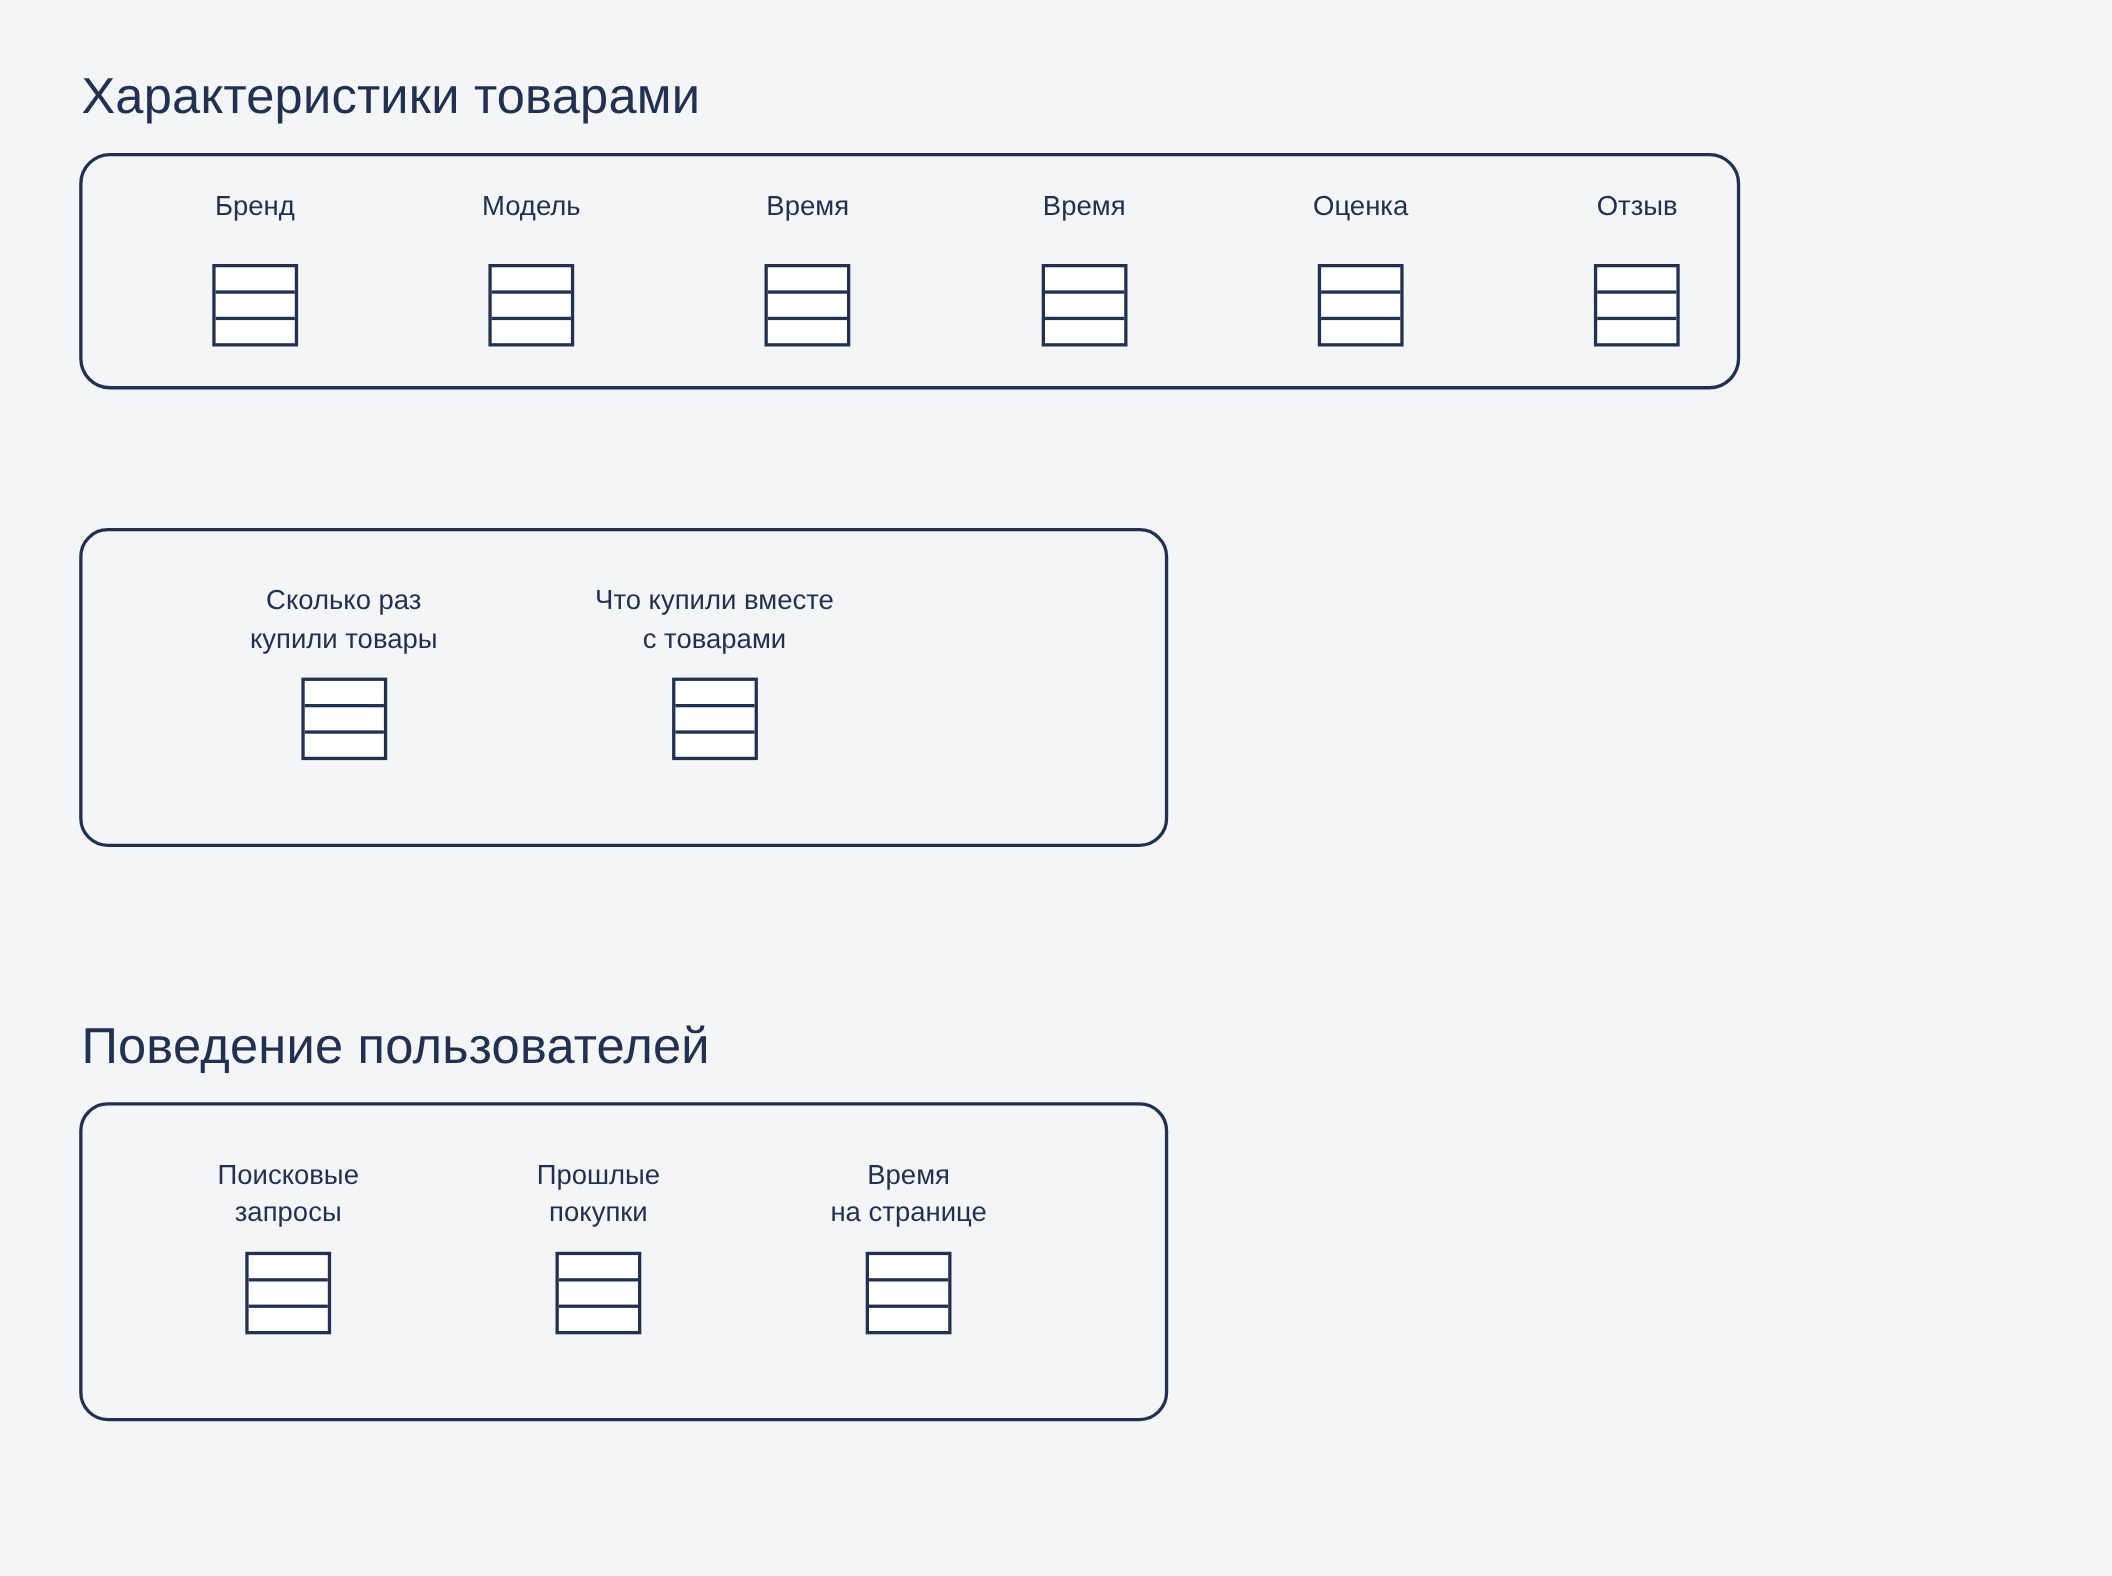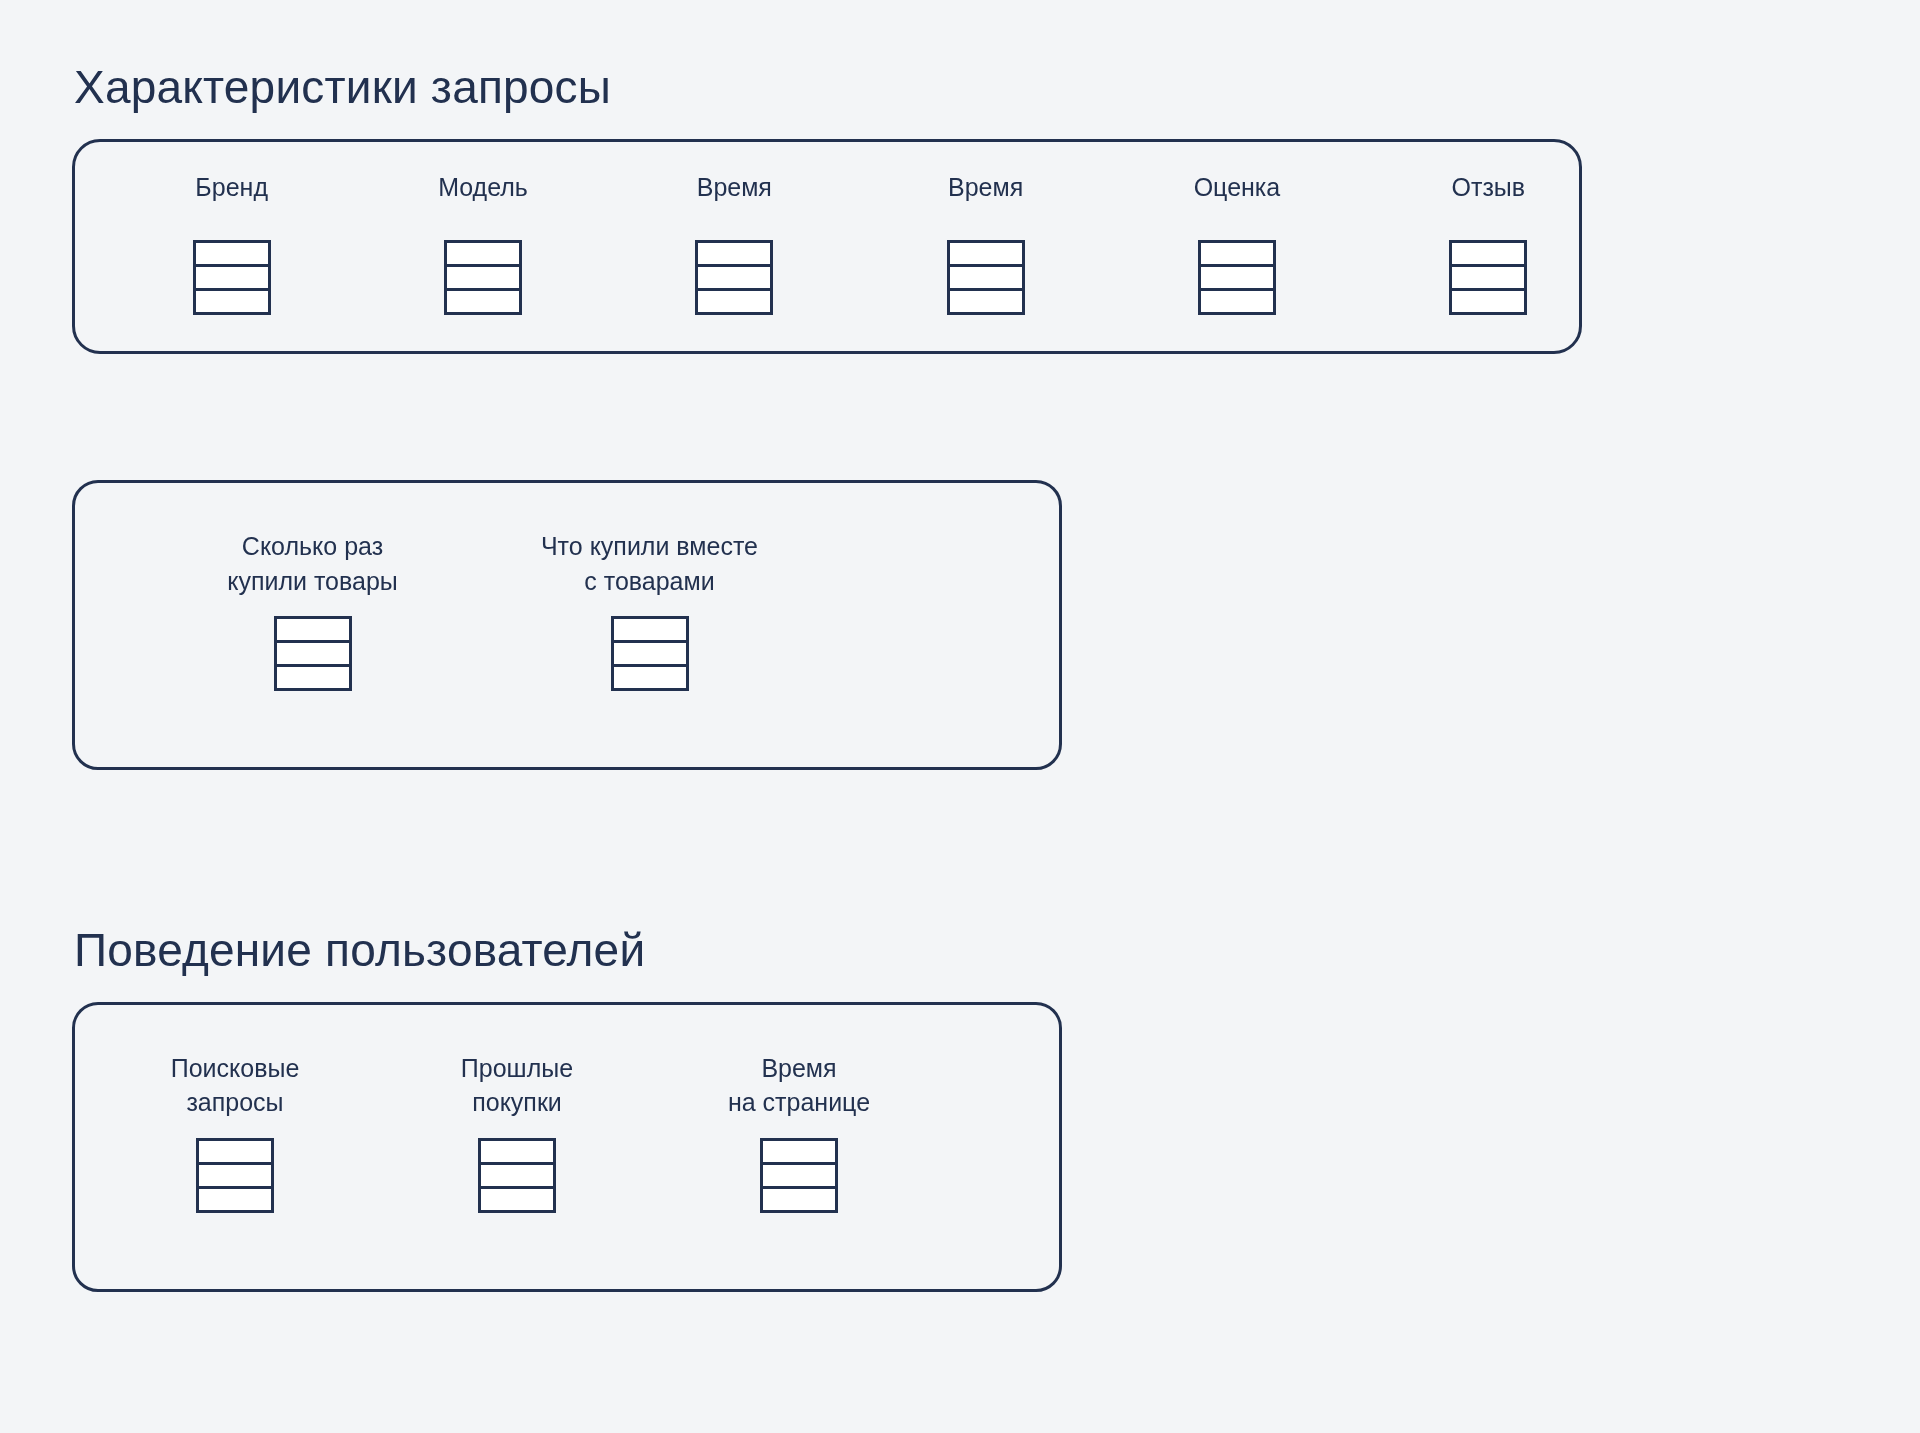--- a/index.html
+++ b/index.html
@@ -119,33 +119,33 @@
   #section-sales .feature:last-child { margin-right: 0; }
 
   
   #section-behaviour { top: 925px; }
   #section-behaviour .card {
     width: 990px;
     height: 290px;
     padding: 46px 0 0 0;
   }
   #section-behaviour .card-inner {
-    padding-left: 44px;
+    padding-left: 71px;
     box-sizing: border-box;
   }
   #section-behaviour .feature { width: 232px; margin-right: 50px; }
   #section-behaviour .feature:last-child { margin-right: 0; }
 </style>
 </head>
 <body>
 
 <div class="page">
 
   <div class="section" id="section-attributes">
-    <h2 class="section-title">Характеристики запросы</h2>
+    <h2 class="section-title">Характеристики товарами</h2>
 
     <div class="card">
       <div class="card-inner">
 
         <div class="feature">
           <div class="feature-label">Бренд</div>
           <div class="table-icon">
             <div class="row"></div>
               <div class="row"></div>
               <div class="row"></div>

